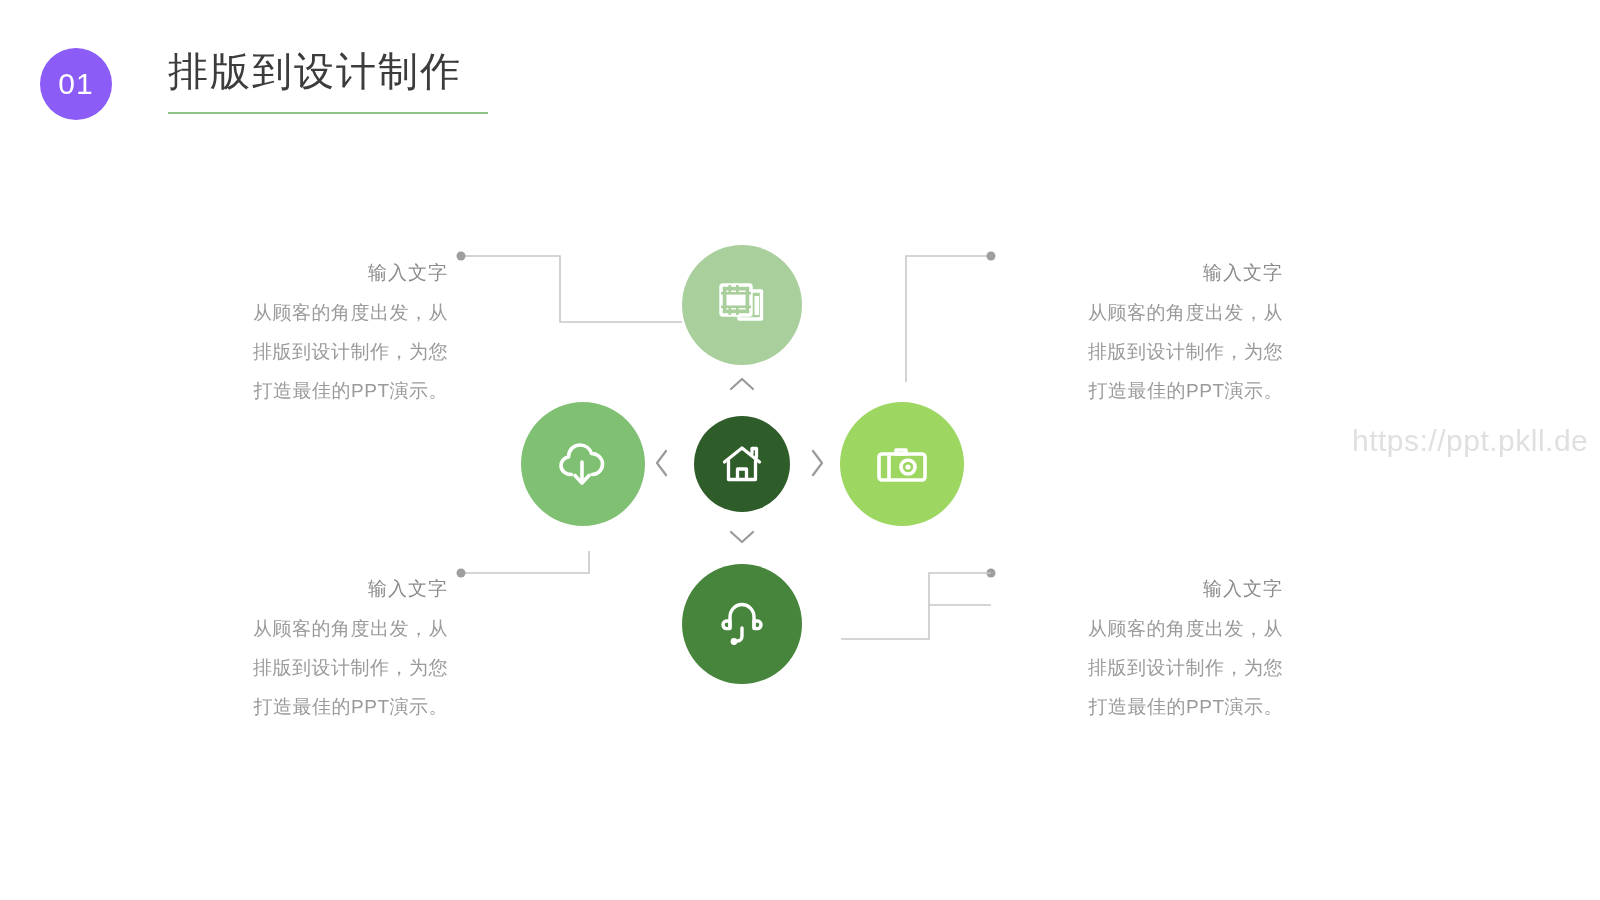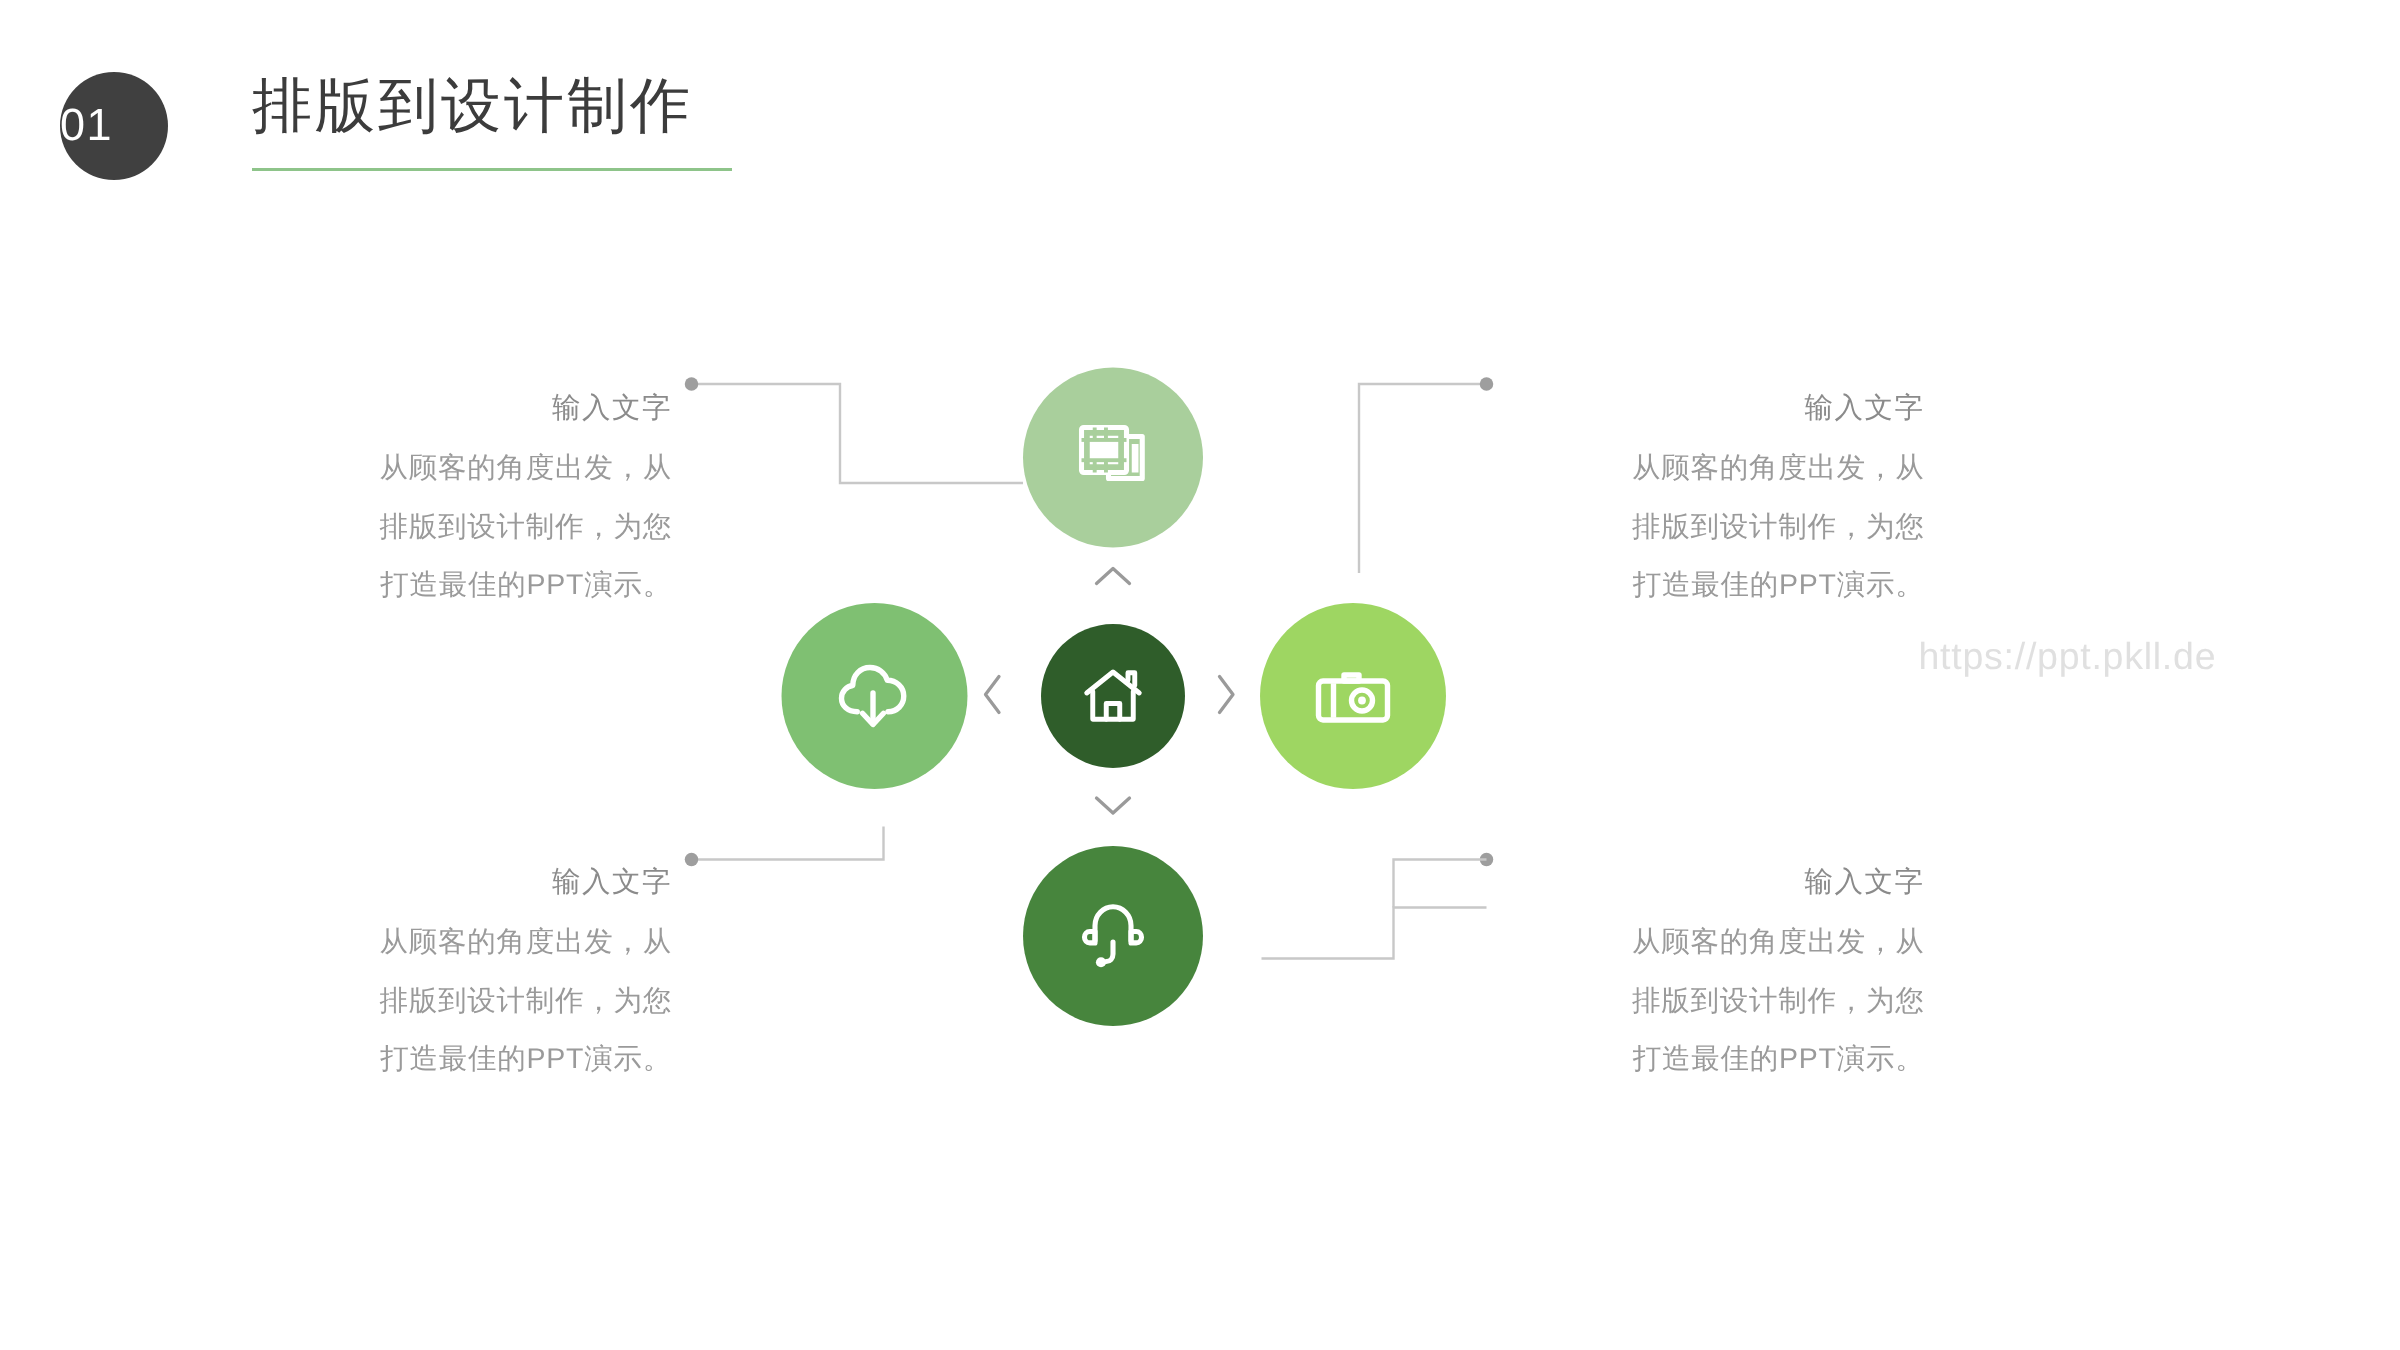--- a/index.html
+++ b/index.html
@@ -23,24 +23,25 @@
     width: 640px;
     height: 90px;
   }
   .num-badge {
     position: absolute;
     left: 0;
     top: 8px;
     width: 72px;
     height: 72px;
     border-radius: 50%;
-    background: #404040;
+    background: #8b5cf6;
     color: #ffffff;
     font-size: 30px;
     line-height: 72px;
+    text-align: center;
     letter-spacing: 1px;
     font-weight: 400;
   }
   .title-wrap {
     position: absolute;
     left: 128px;
     top: 0;
     width: 330px;
   }
   .title-text {
@@ -112,23 +113,23 @@
     left: 0;
     top: 0;
     width: 1600px;
     height: 900px;
     pointer-events: none;
   }
 
   
   .watermark {
     position: absolute;
-    left: 1279px;
+    left: 1352px;
     top: 424px;
-    font-size: 25px;
+    font-size: 30px;
     color: #e0e0e0;
     letter-spacing: 0.5px;
     white-space: nowrap;
   }
 </style>
 </head>
 <body>
 
 <div class="header">
   <div class="num-badge">01</div>

